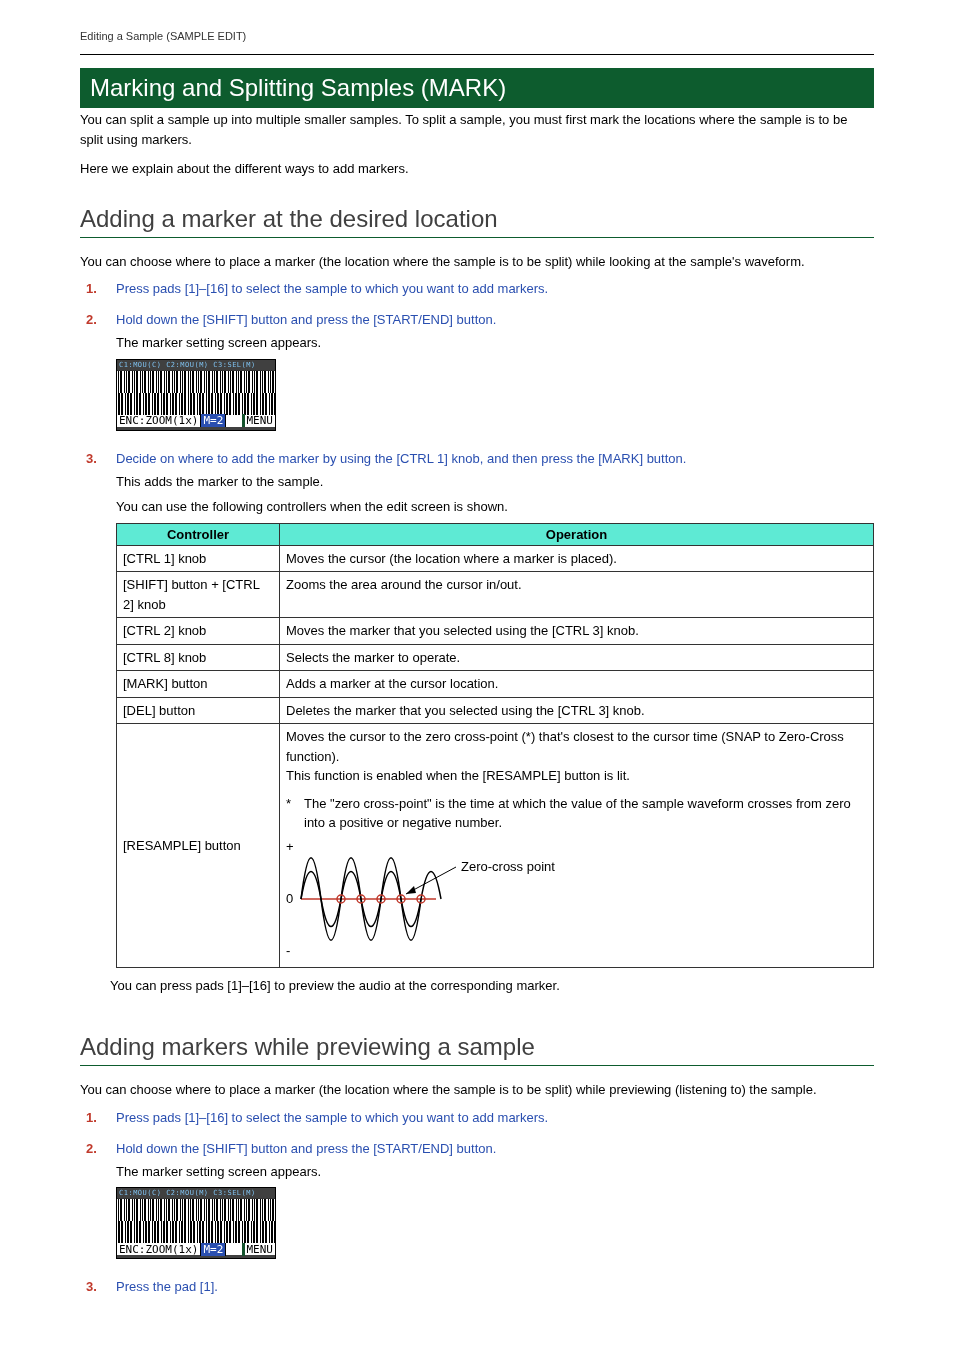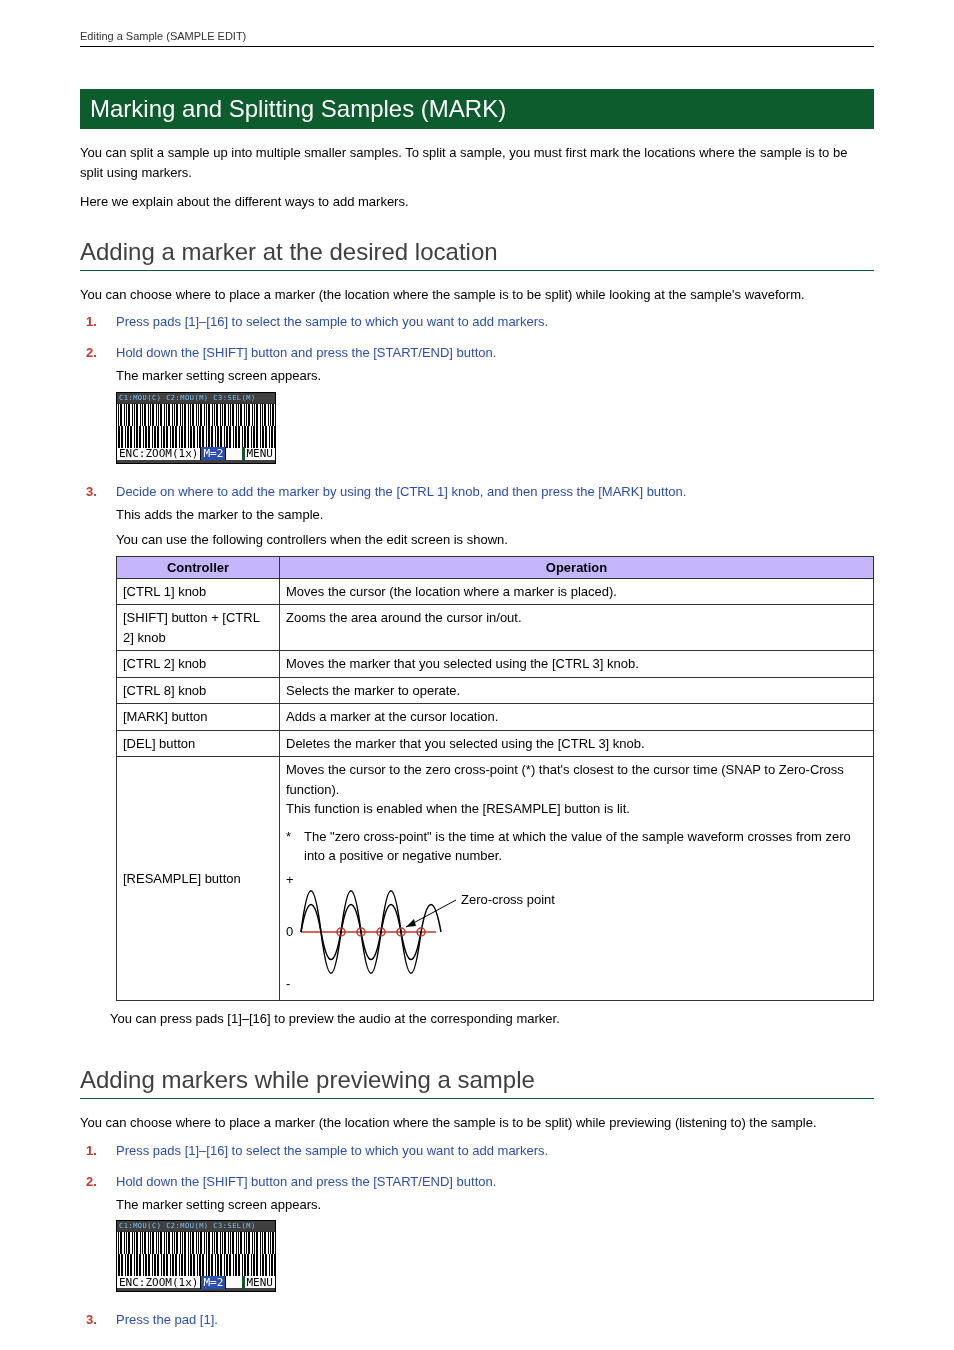--- a/index.html
+++ b/index.html
@@ -14,30 +14,30 @@
     min-height: 1350px;
     margin: 0 auto;
     padding: 30px 80px 40px 80px;
     box-sizing: border-box;
     position: relative;
   }
   .running-header {
     font-size: 11px;
     color: #333;
     border-bottom: 1px solid #000;
-    padding-bottom: 4px;
-    margin-bottom: 42px;
+    padding-bottom: 12px;
+    margin-bottom: 13px;
   }
   .h1-bar {
     background: #0d5c2e;
     color: #fff;
     font-size: 24px;
     font-weight: normal;
     padding: 6px 10px;
-    margin-bottom: 14px;
+    margin-bottom: 2px;
   }
   p.body {
     font-size: 13px;
     line-height: 1.5;
     margin: 0 0 10px 0;
   }
   .h2 {
     color: #404040;
     font-size: 24px;
     font-weight: normal;
@@ -119,21 +119,21 @@
   .screenshot .bottom .spacer { flex:1; }
   .screenshot .bottom .menu { padding: 0 2px; border-left:3px solid #14532d;}
   table.controllers {
     border-collapse: collapse;
     width: 100%;
     font-size: 13px;
     margin-top: 4px;
   }
   table.controllers th {
     border: 1px solid #333;
-    background: #c4b5fd;
+    background: #5eead4;
     padding: 3px 6px;
     text-align: center;
     font-weight: bold;
   }
   table.controllers td {
     border: 1px solid #333;
     padding: 3px 6px;
     vertical-align: top;
     line-height: 1.5;
   }

